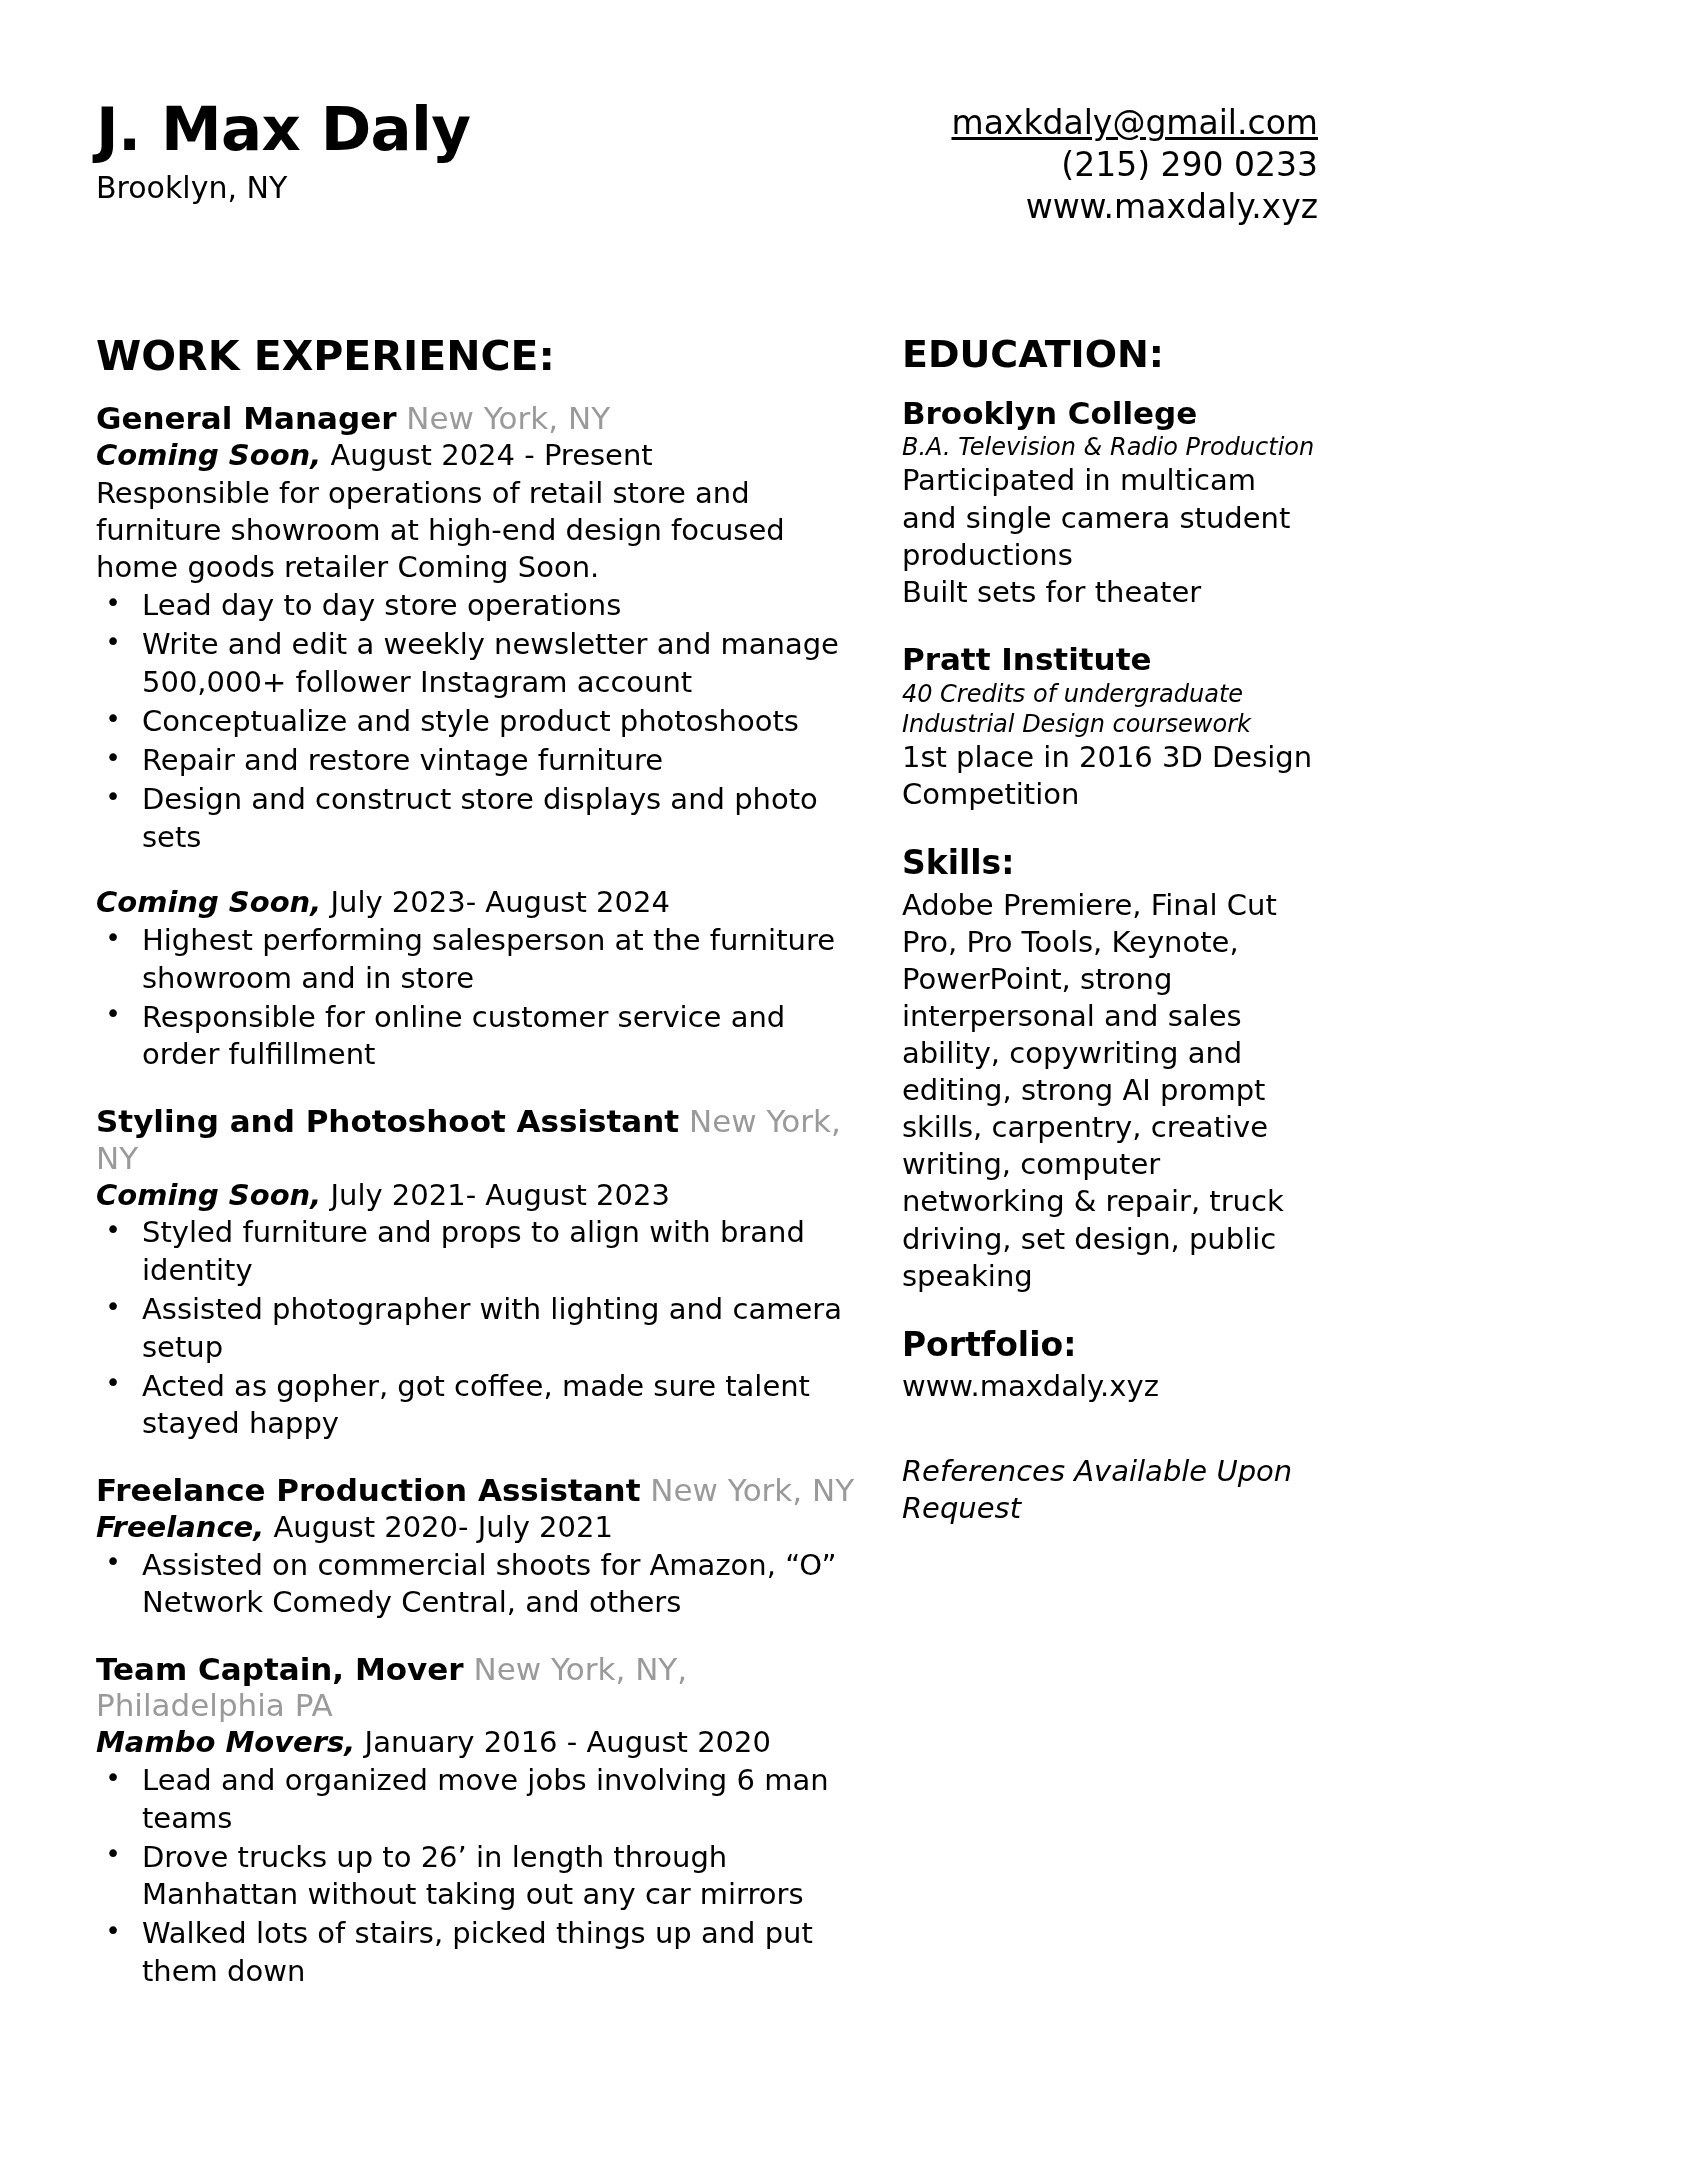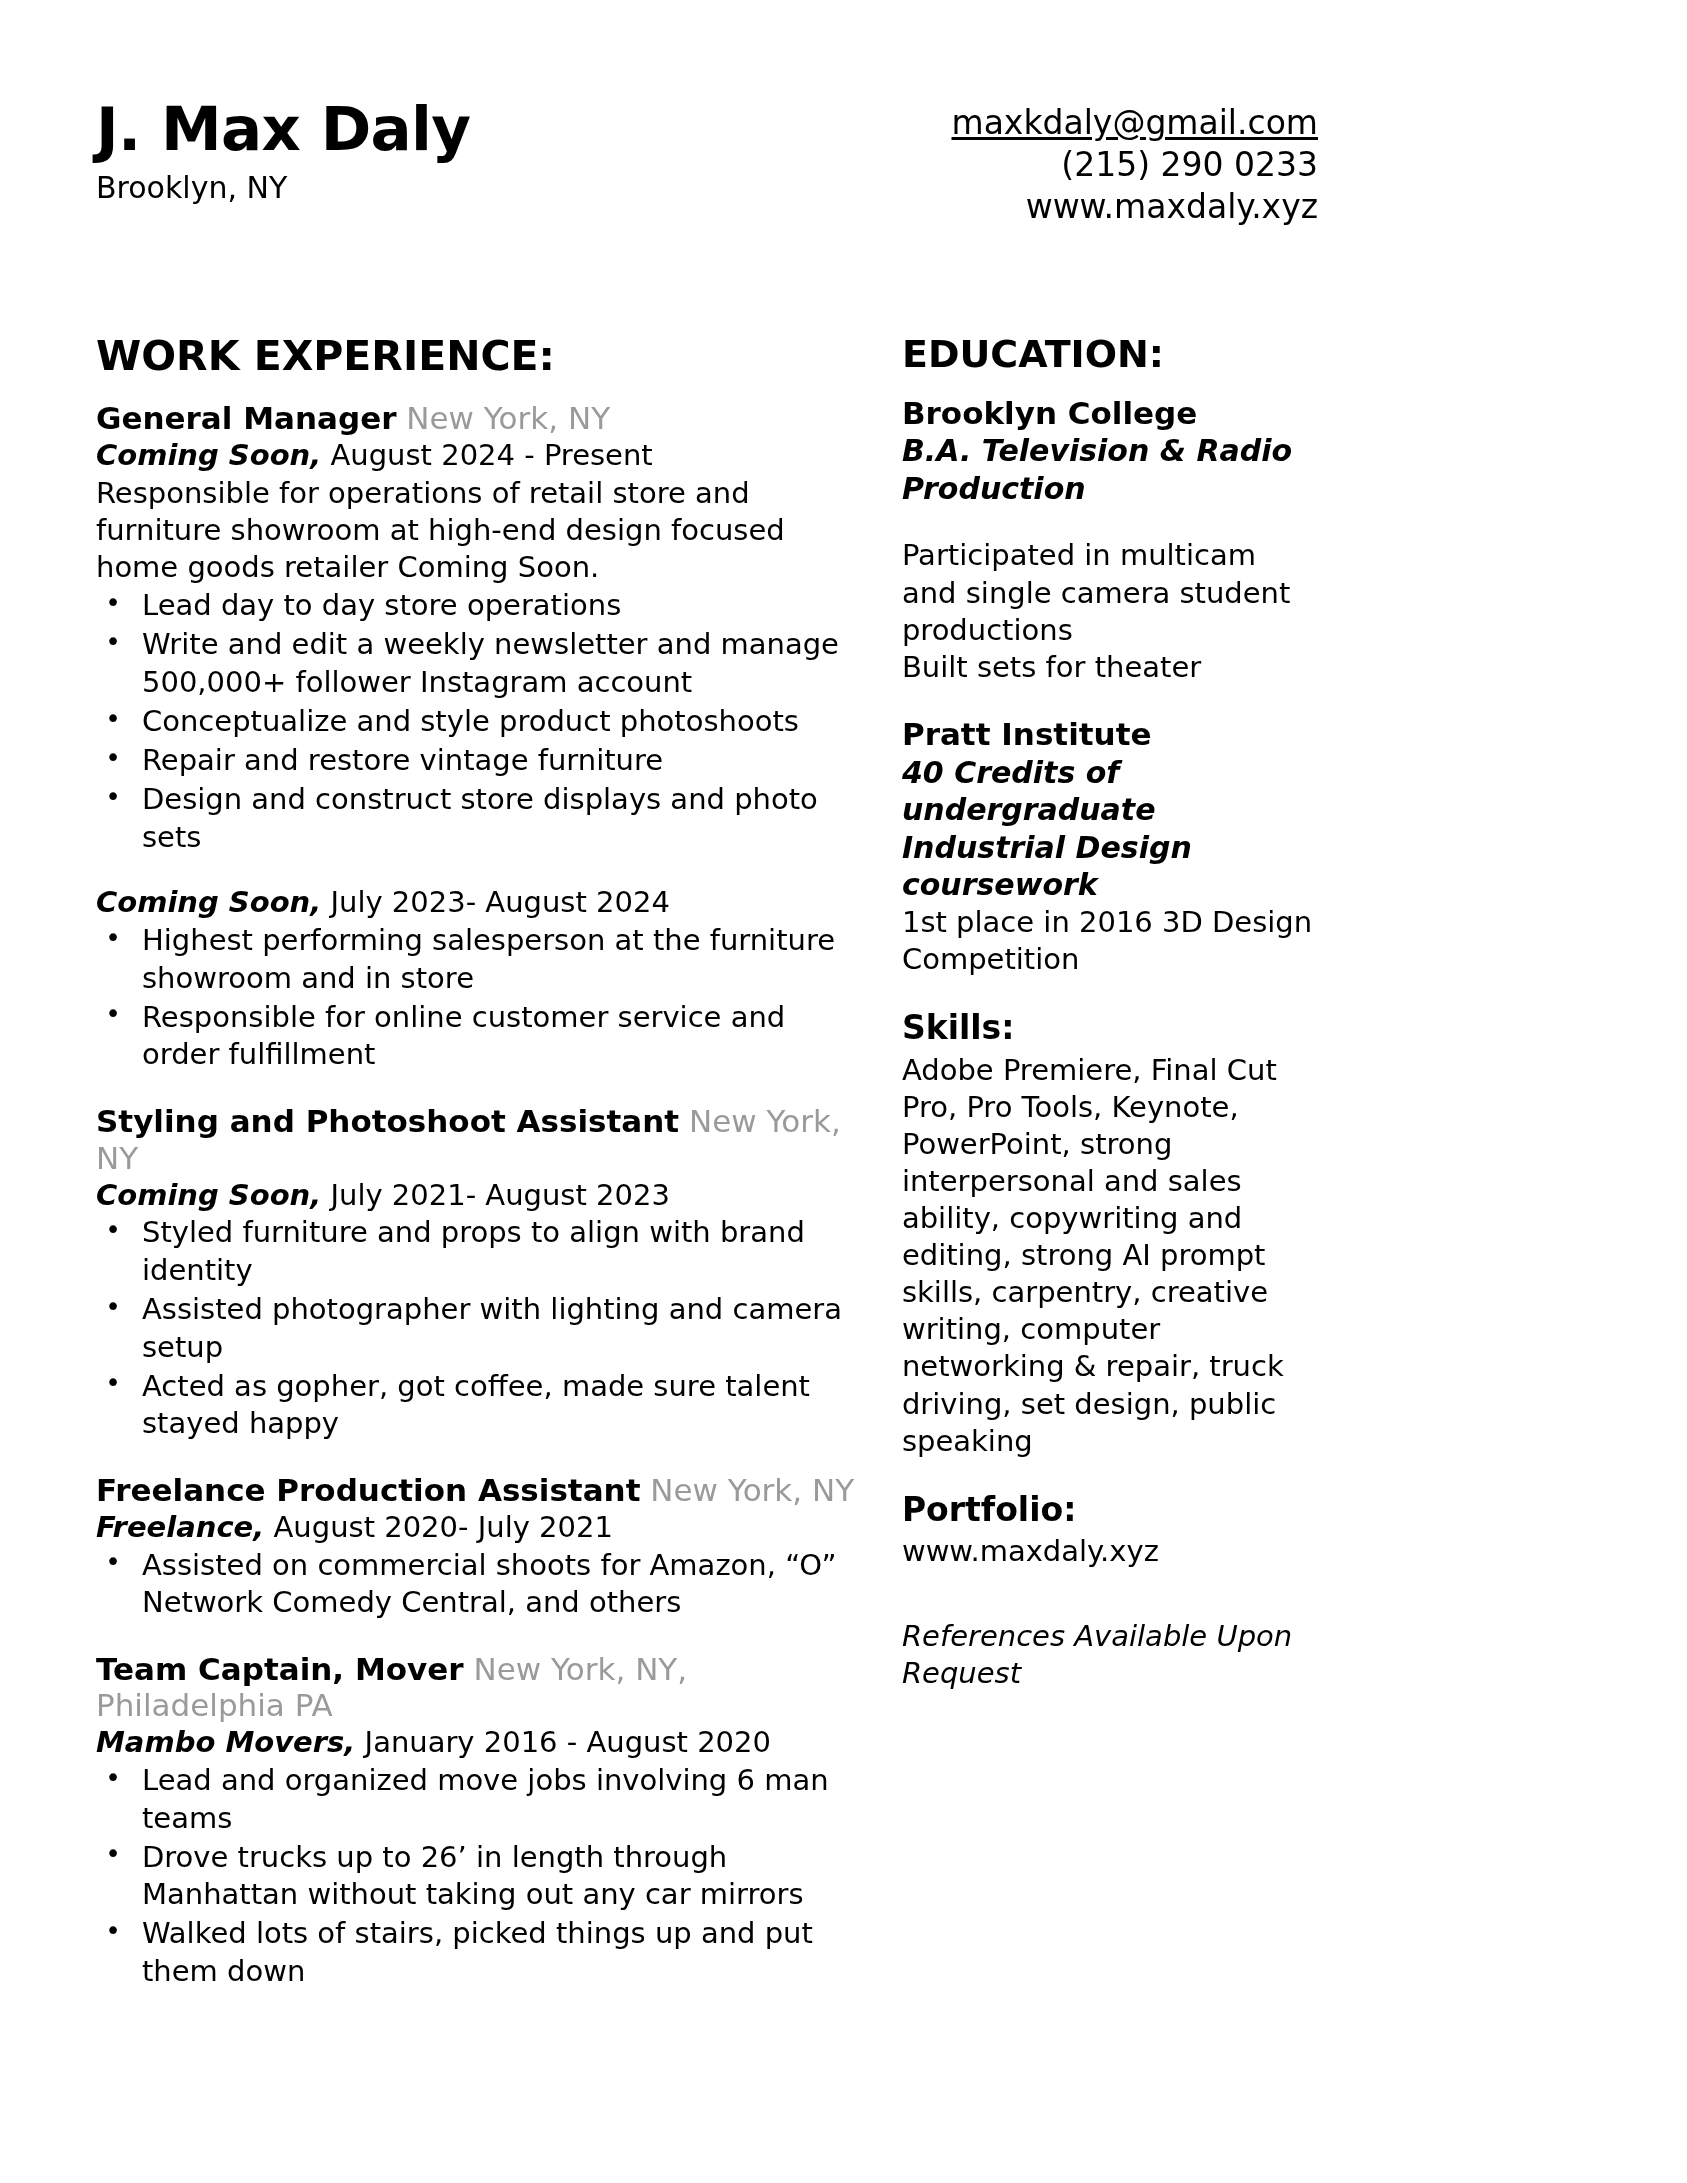--- a/index.html
+++ b/index.html
@@ -133,24 +133,23 @@
 
   
   .rblock { margin-bottom: 30px; }
   .rblock-head {
     font-size: 31px;
     font-weight: 700;
     line-height: 1.2;
     margin-bottom: 0.7px;
   }
   .rblock-sub {
-    font-size: 30px;
+    font-size: 24px;
     font-style: italic;
     line-height: 1.25;
-    font-weight: bold;
   }
   .rblock-text {
     font-size: 29px;
     line-height: 1.28;
   }
   .rblock-text.italic { font-style: italic; }
   .sub-title {
     font-size: 33px;
     font-weight: 700;
     line-height: 1.2;
@@ -251,21 +250,21 @@
         </ul>
       </div>
     </div>
 
     <div class="col-right">
       <h2 class="section-title right">EDUCATION:</h2>
 
       <div class="rblock">
         <div class="rblock-head">Brooklyn College</div>
         <div class="rblock-sub">B.A. Television &amp; Radio Production</div>
-        <div class="rblock-text" style="white-space: pre-line; margin-top: 30px;">Participated in multicam and single camera student productions
+        <div class="rblock-text" style="white-space: pre-line;">Participated in multicam and single camera student productions
 Built sets for theater</div>
       </div>
 
       <div class="rblock">
         <div class="rblock-head">Pratt Institute</div>
         <div class="rblock-sub">40 Credits of undergraduate Industrial Design coursework</div>
         <div class="rblock-text" style="white-space: pre-line;">1st place in 2016 3D Design Competition</div>
       </div>
 
       <div class="rblock">

